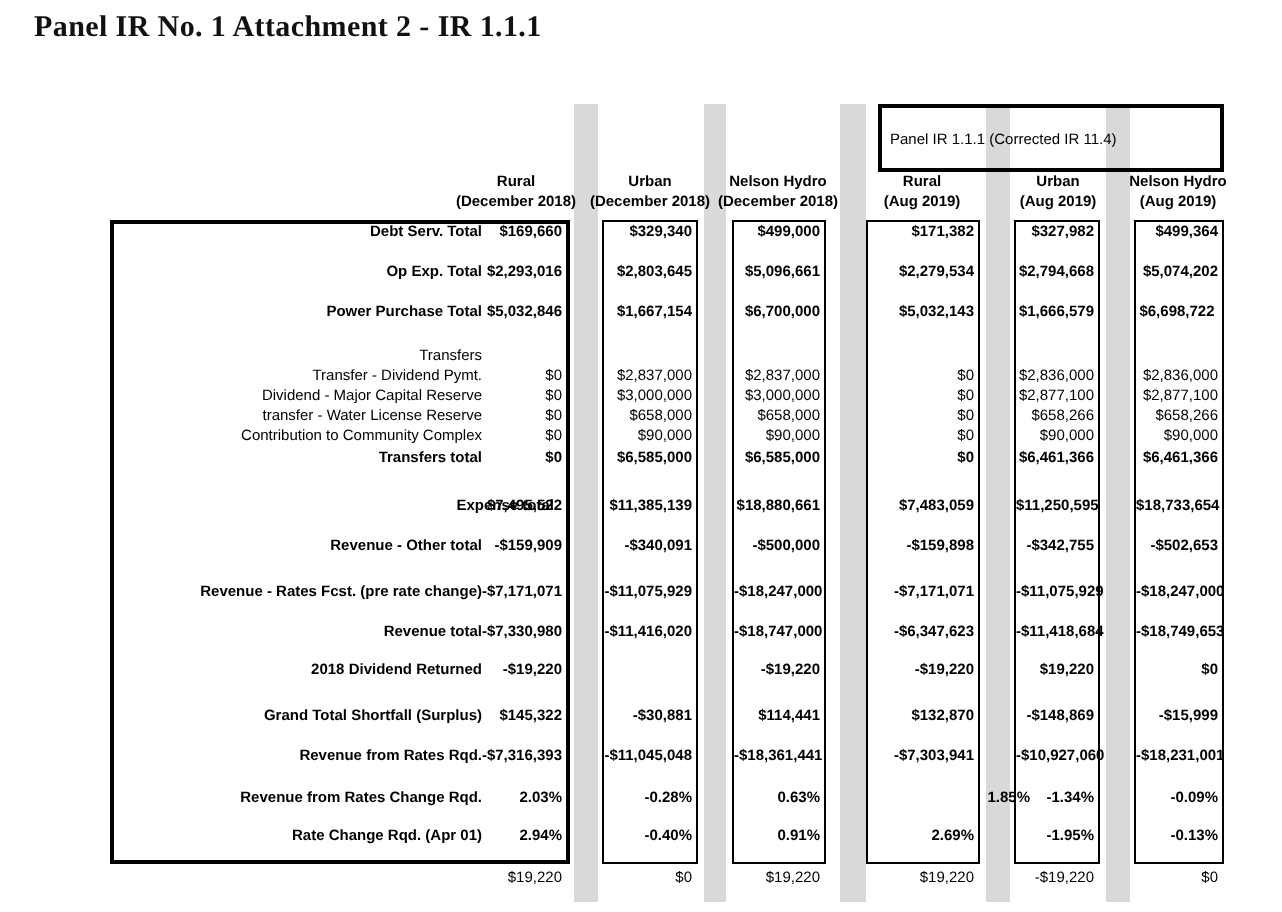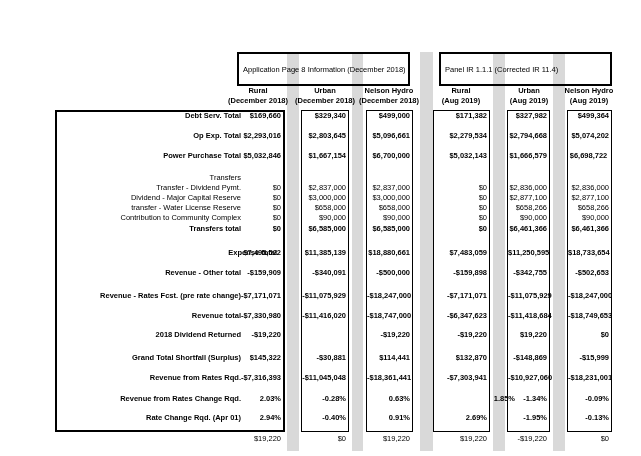--- a/index.html
+++ b/index.html
@@ -18,30 +18,28 @@
            box-sizing:border-box;background:transparent;}
   .cell{position:absolute;font-size:7.5px;height:10px;line-height:10px;text-align:right;
         white-space:nowrap;}
   .bold{font-weight:bold;}
 </style>
 </head>
 <body>
 
 <div class="page">
 
+  <div class="title">Panel IR No. 1 Attachment 2 - IR 1.1.1</div>
 
   <div class="sep-bar" style="left:287px;width:12px;"></div>
   <div class="sep-bar" style="left:352px;width:11px;"></div>
   <div class="sep-bar" style="left:420px;width:13px;"></div>
   <div class="sep-bar" style="left:493px;width:12px;"></div>
   <div class="sep-bar" style="left:553px;width:12px;"></div>
 
-  <div class="group-box" style="left:237px;width:173px;">
-    <span>Application Page 8 Information (December 2018)</span>
-  </div>
   <div class="group-box" style="left:439px;width:173px;">
     <span>Panel IR 1.1.1 (Corrected IR 11.4)</span>
   </div>
 
   <div class="col-head" style="left:218px;width:80px;">
     <div>Rural</div>
     <div>(December 2018)</div>
   </div>
   <div class="col-head" style="left:285px;width:80px;">
     <div>Urban</div>

